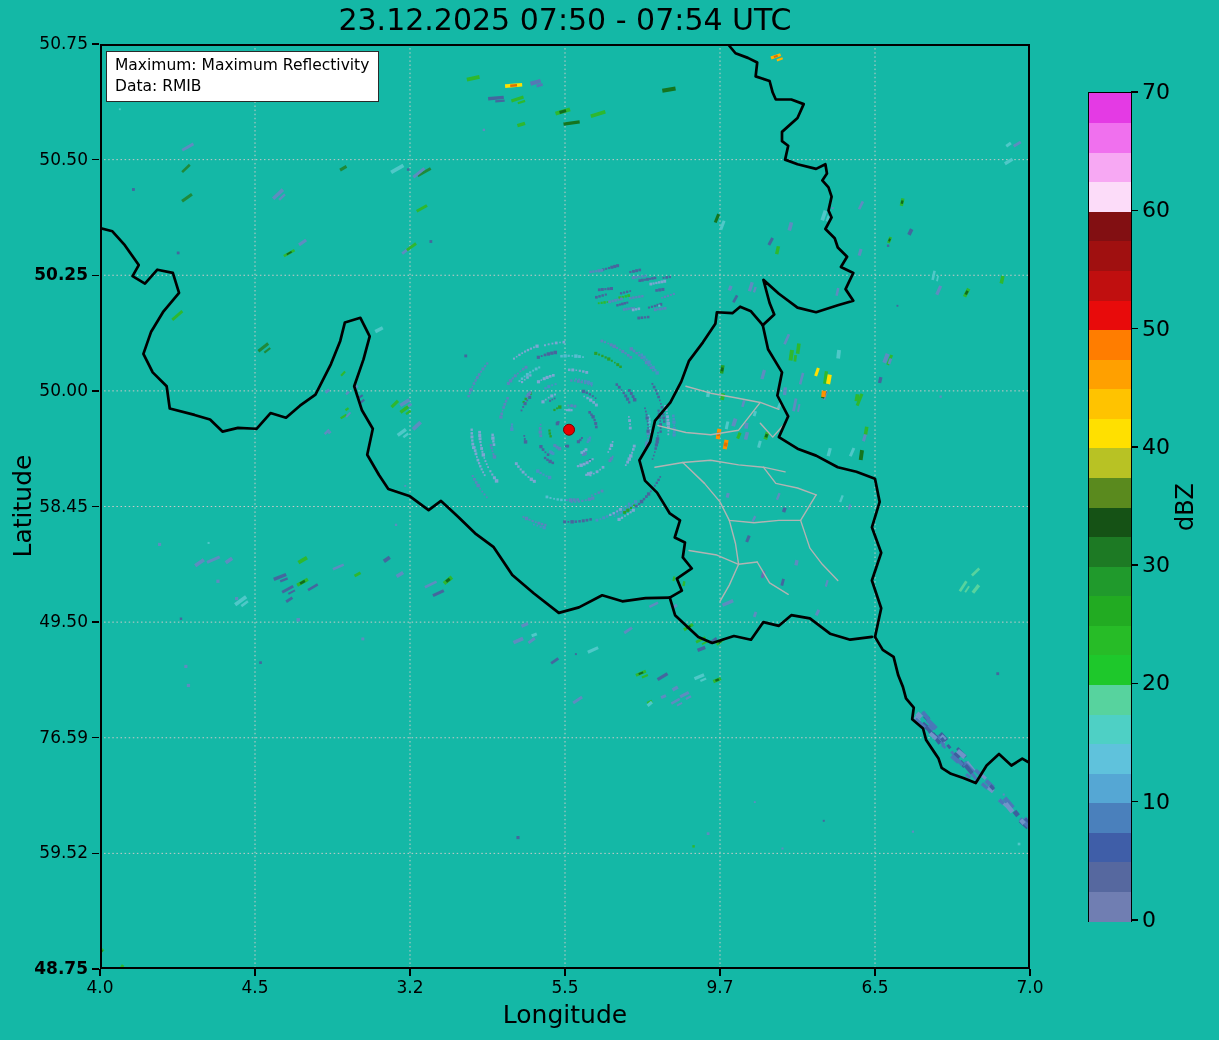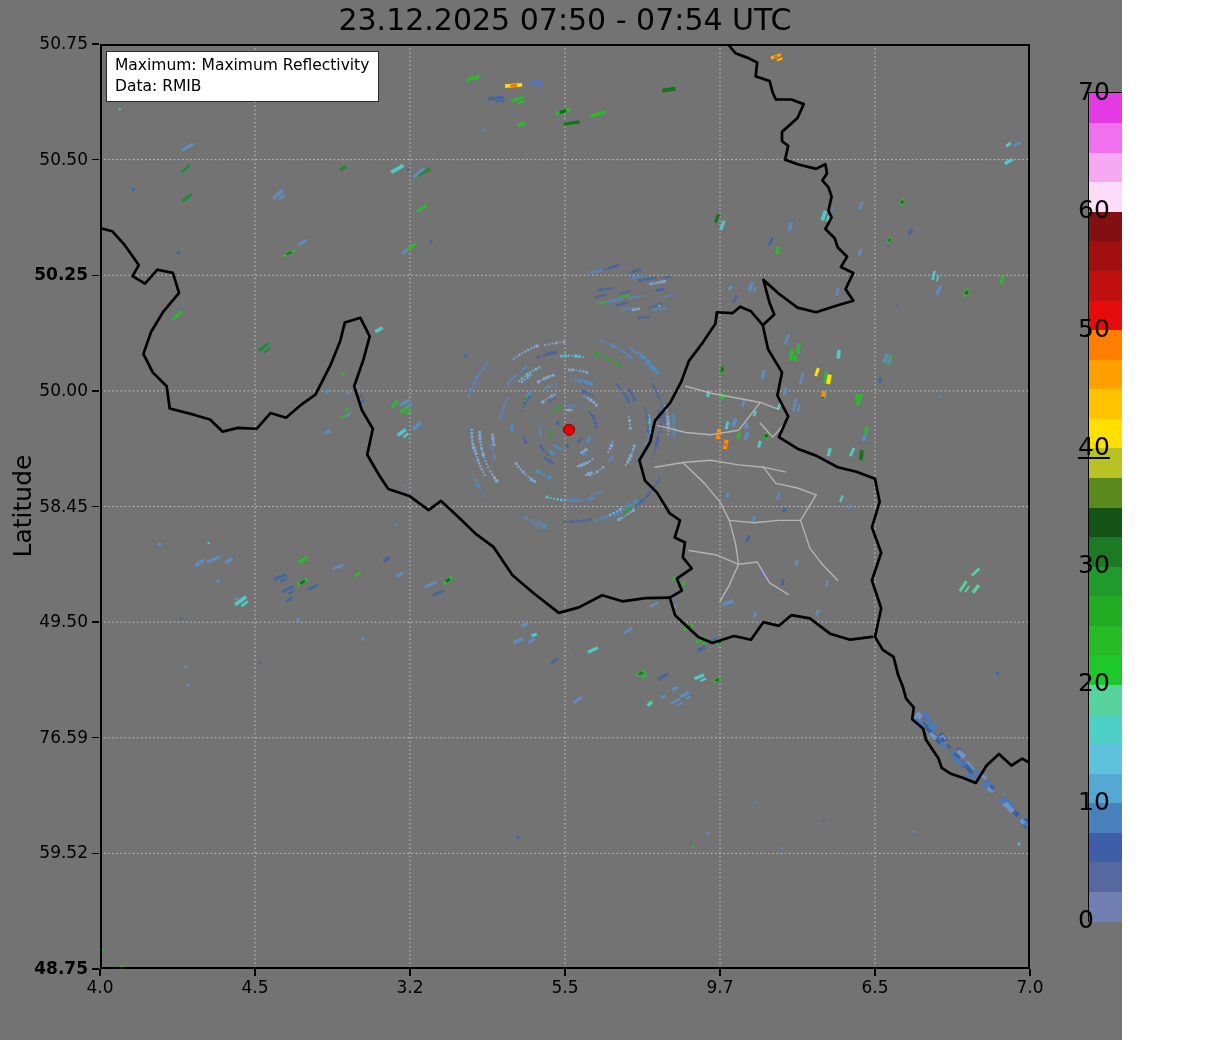--- a/index.html
+++ b/index.html
@@ -1,34 +1,34 @@
 <!DOCTYPE html>
 <html><head>
 <meta charset="utf-8">
 <style>
   html,body{margin:0;padding:0;background:#ffffff;}
-  #figure{position:relative;width:1122px;height:1040px;background:#737373;
+  #figure{position:relative;width:1219px;height:1040px;background:#14b8a6;
           font-family:"DejaVu Sans","Liberation Sans",sans-serif;color:#000;overflow:hidden;}
   #title{position:absolute;left:100px;top:2px;width:930px;text-align:center;
          font-size:30px;font-weight:400;letter-spacing:0px;}
   #plot{position:absolute;left:100px;top:44px;width:930px;height:925px;}
   #plot svg{position:absolute;left:0;top:0;}
   #product-box{position:absolute;left:6px;top:7px;background:#ffffff;border:1.3px solid #2a2a2a;
                padding:3px 9px 4px 8px;font-size:15.5px;line-height:21px;white-space:nowrap;z-index:5;}
   .xtick-mark{position:absolute;width:1.4px;height:7px;background:#000;top:969px;}
   .ytick-mark{position:absolute;height:1.4px;width:7px;background:#000;left:92px;}
   .xtick-label{position:absolute;top:977px;width:60px;text-align:center;font-size:17px;}
   .ytick-label{position:absolute;width:56px;text-align:right;font-size:17px;left:32px;}
   #xlabel{position:absolute;left:100px;top:1000px;width:930px;text-align:center;font-size:25px;}
   #ylabel{position:absolute;left:-33px;top:492px;width:110px;height:28px;text-align:center;
           font-size:25px;transform:rotate(-90deg);}
   #colorbar{position:absolute;left:1088px;top:92px;width:42px;height:828px;border:1.6px solid #000;}
   .cb-seg{position:absolute;left:0;width:42px;}
   .cb-tick{position:absolute;left:1131px;width:7px;height:1.5px;background:#000;}
-  .cb-label{position:absolute;left:1078px;font-size:25px;height:32px;line-height:32px;}
+  .cb-label{position:absolute;left:1142px;font-size:22px;height:32px;line-height:32px;}
   #cb-title{position:absolute;left:1152px;top:493px;width:66px;height:28px;text-align:center;
             font-size:24px;transform:rotate(-90deg);}
 </style>
 </head>
 <body>
 
 <div id="figure">
   <div id="title">23.12.2025 07:50 - 07:54 UTC</div>
 
   <div id="plot">
@@ -991,20 +991,21 @@
         <polyline points="775,592.9249999999984 782.7500000000001,605.875000000001 793.5999999999999,612.8125000000014 798.25,631.3125000000009 802.9,642.8750000000002 805.9999999999999,654.4374999999997 813.75,663.687500000001 812.2,675.2500000000003 823.0500000000001,684.4999999999985 826.15,696.0625000000011 833.9000000000001,707.6250000000006 838.5500000000001,714.5625000000008 841.65,723.812499999999 850.95,729.8250000000014 863.35,733.9875000000015 875.75,739.0749999999995 886.6000000000001,721.500000000001 899.0000000000001,709.9374999999984 911.4000000000001,721.500000000001 922.2499999999999,714.5625000000008 930,719.1874999999999" fill="none" stroke="#000000" stroke-width="2.7" stroke-linejoin="round" stroke-linecap="round"></polyline>
         <circle cx="469.03" cy="385.7250000000015" r="5.5" fill="#e60000" stroke="#7a0000" stroke-width="1"></circle>
         <rect x="1" y="1" width="928" height="923" fill="none" stroke="#000" stroke-width="2"></rect>
       </svg>
     <div id="product-box">
       <div>Maximum: Maximum Reflectivity</div>
       <div>Data: RMIB</div>
     </div>
   </div>
 
+  <div id="xlabel">Longitude</div>
   <div id="ylabel">Latitude</div>
 
   <div id="colorbar">
       <div class="cb-seg" style="top: 798.429px; height: 30.1714px; background: rgb(112, 126, 178);"></div>
       <div class="cb-seg" style="top: 768.857px; height: 30.1714px; background: rgb(86, 104, 159);"></div>
       <div class="cb-seg" style="top: 739.286px; height: 30.1714px; background: rgb(63, 94, 168);"></div>
       <div class="cb-seg" style="top: 709.714px; height: 30.1714px; background: rgb(74, 128, 188);"></div>
       <div class="cb-seg" style="top: 680.143px; height: 30.1714px; background: rgb(85, 167, 212);"></div>
       <div class="cb-seg" style="top: 650.571px; height: 30.1714px; background: rgb(95, 194, 220);"></div>
       <div class="cb-seg" style="top: 621px; height: 30.1714px; background: rgb(78, 208, 197);"></div>
@@ -1065,20 +1066,20 @@
     <div class="ytick-label" style="top: 33px;">50.75</div>
     <div class="cb-tick" style="top: 919.25px;"></div>
     <div class="cb-label" style="top: 904px;">0</div>
     <div class="cb-tick" style="top: 800.964px;"></div>
     <div class="cb-label" style="top: 785.714px;">10</div>
     <div class="cb-tick" style="top: 682.679px;"></div>
     <div class="cb-label" style="top: 667.429px;">20</div>
     <div class="cb-tick" style="top: 564.393px;"></div>
     <div class="cb-label" style="top: 549.143px;">30</div>
     <div class="cb-tick" style="top: 446.107px;"></div>
-    <div class="cb-label" style="top: 430.857px; text-decoration: underline;">40</div>
+    <div class="cb-label" style="top: 430.857px;">40</div>
     <div class="cb-tick" style="top: 327.821px;"></div>
     <div class="cb-label" style="top: 312.571px;">50</div>
     <div class="cb-tick" style="top: 209.536px;"></div>
     <div class="cb-label" style="top: 194.286px;">60</div>
     <div class="cb-tick" style="top: 91.25px;"></div>
     <div class="cb-label" style="top: 76px;">70</div>
   </div>
 
 </body></html>

